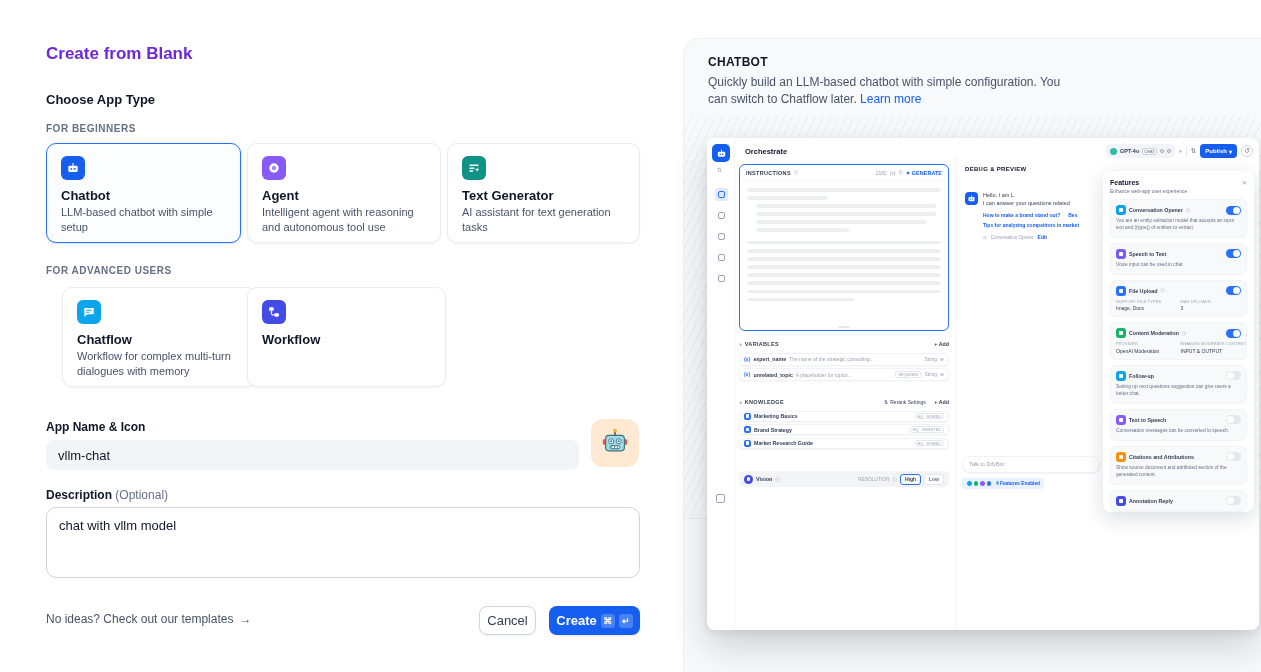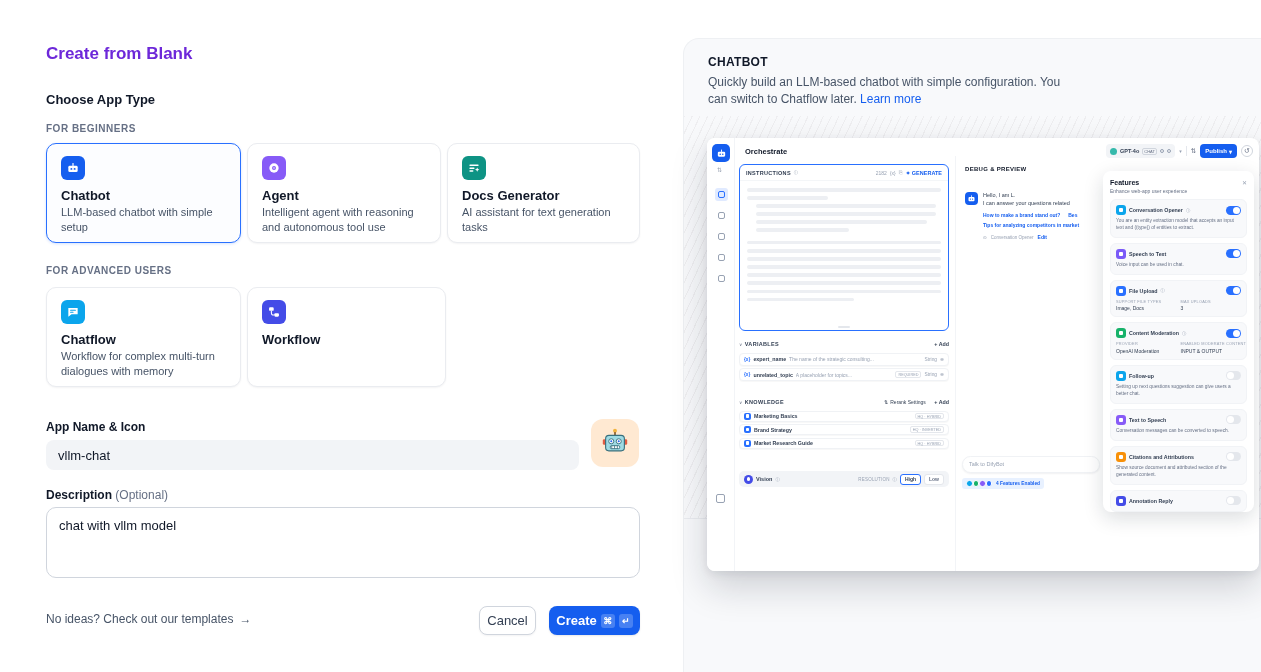--- a/index.html
+++ b/index.html
@@ -13,21 +13,21 @@
   .choose { position:absolute; left:46px; top:92px; font-size:13px; font-weight:700; color:#101828; }
   .grp { position:absolute; left:46px; font-size:10px; font-weight:600; color:#667085; letter-spacing:.5px; }
   .grp1 { top:123px; } .grp2 { top:265px; }
 
   .card { position:absolute; height:100px; border:1px solid #eaecf0; border-radius:10px; background:#fff;
           box-shadow:0 1px 2px rgba(16,24,40,.05); padding:12px 14px; cursor:pointer; }
   .card.sel { border:1.5px solid #2970ff; background:#fcfdff; box-shadow:0 1px 3px rgba(21,94,239,.18); }
   .c1 { left:46px;  top:143px; width:195px; }
   .c2 { left:247px; top:143px; width:194px; }
   .c3 { left:447px; top:143px; width:193px; }
-  .c4 { left:46px;  top:287px; width:195px; }
+  .c4 { left:62px;  top:287px; width:195px; }
   .c5 { left:247px; top:287px; width:199px; }
   .cico { width:24px; height:24px; border-radius:6px; display:flex; align-items:center; justify-content:center; }
   .card h3 { margin:8px 0 2px; font-size:13px; font-weight:700; color:#101828; }
   .card p  { margin:0; font-size:11px; line-height:1.32; color:#475467; }
 
   .lbl { position:absolute; font-size:12px; font-weight:700; color:#101828; }
   .lbl .opt { font-weight:400; color:#667085; }
   .lbl1 { left:46px; top:420px;text-align:right; } .lbl2 { left:46px; top:488px; }
   .name-input { position:absolute; left:46px; top:440px; width:533px; height:30px; background:#f2f4f7;
                 border:none; border-radius:8px; padding:0 12px; font-size:13px; color:#101828;
@@ -52,21 +52,21 @@
   .right { position:absolute; left:683px; top:0; width:578px; height:672px; background:#fff; }
   .gray { position:absolute; left:0; top:38px; right:0; bottom:0; background:#f8f9fb;
           border-top-left-radius:16px; border-left:1px solid #eef0f3; border-top:1px solid #eef0f3; }
   .ph { position:absolute; left:24px; top:16px; font-size:12px; font-weight:700; color:#101828; letter-spacing:.3px; }
   .pd { position:absolute; left:24px; top:35px; width:372px; font-size:12px; line-height:1.45; color:#475467; }
   .pd .lm { color:#155eef; font-weight:400; cursor:pointer; }
   .stripes { position:absolute; left:0; top:77px; right:0; height:403px; border-bottom:1px solid #eaecf0;
              background:repeating-linear-gradient(115deg, rgba(150,140,145,.10) 0 1px, transparent 1px 7px); }
 
   
-  .shot { position:absolute; left:23px; top:99px; width:552px; height:433px; background:#fff; border-radius:8px;
+  .shot { position:absolute; left:23px; top:99px; width:552px; height:492px; background:#fff; border-radius:8px;
           overflow:hidden; box-shadow:0 16px 36px rgba(16,24,40,.18), 0 3px 8px rgba(16,24,40,.08);
           color:#344054; }
   .s-side { position:absolute; left:0; top:0; width:28px; height:100%; border-right:1px solid #f2f4f7; background:#fff; }
   .s-appico { position:absolute; left:5px; top:6px; width:18px; height:18px; border-radius:5px; background:#155eef;
               display:flex; align-items:center; justify-content:center; }
   .s-swap { position:absolute; left:10px; top:28px; font-size:6px; color:#98a2b3; }
   .s-nav { position:absolute; left:8px; width:13px; height:13px; border-radius:3px; display:flex; align-items:center; justify-content:center; }
   .s-nav span { width:7px; height:7px; border:1.2px solid #98a2b3; border-radius:2px; display:block; }
   .s-nav.act { background:#e0eaff; } .s-nav.act span { border-color:#2970ff; }
   .s-bot { position:absolute; left:9px; top:356px; width:9px; height:9px; border:1.2px solid #98a2b3; border-radius:2px; }
@@ -210,21 +210,21 @@
 
     <div class="card c3">
       <div class="cico" style="background:#0e9384">
         <svg width="14" height="14" viewBox="0 0 24 24">
             <rect x="4" y="6" width="16" height="2.6" rx="1.3" fill="#fff"></rect>
             <rect x="4" y="11" width="9" height="2.6" rx="1.3" fill="#fff"></rect>
             <rect x="4" y="16" width="7" height="2.6" rx="1.3" fill="#fff"></rect>
             <path d="M17.5 11l1.2 2.6 2.6 1.2-2.6 1.2-1.2 2.6-1.2-2.6-2.6-1.2 2.6-1.2z" fill="#fff"></path>
           </svg>
       </div>
-      <h3>Docs Generator</h3>
+      <h3>Text Generator</h3>
       <p>AI assistant for text generation tasks</p>
     </div>
 
     <div class="card c4">
       <div class="cico" style="background:#0ba5ec">
         <svg width="14" height="14" viewBox="0 0 24 24">
             <path d="M4 5h16v11H9.5L4 20z" fill="#fff"></path>
             <rect x="7" y="8.2" width="10" height="1.8" rx=".9" fill="#0ba5ec"></rect>
             <rect x="7" y="11.6" width="6" height="1.8" rx=".9" fill="#0ba5ec"></rect>
           </svg>

